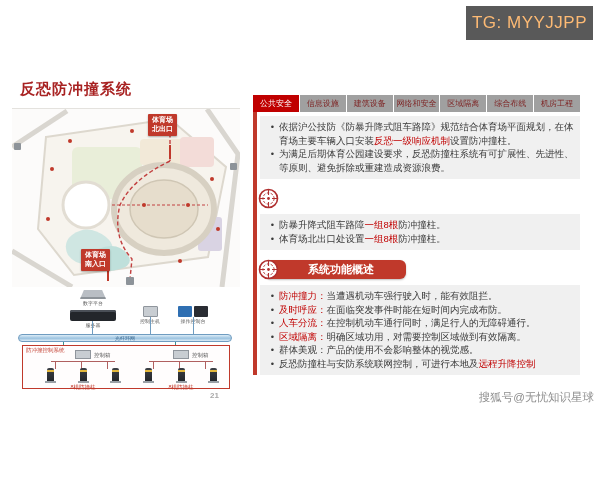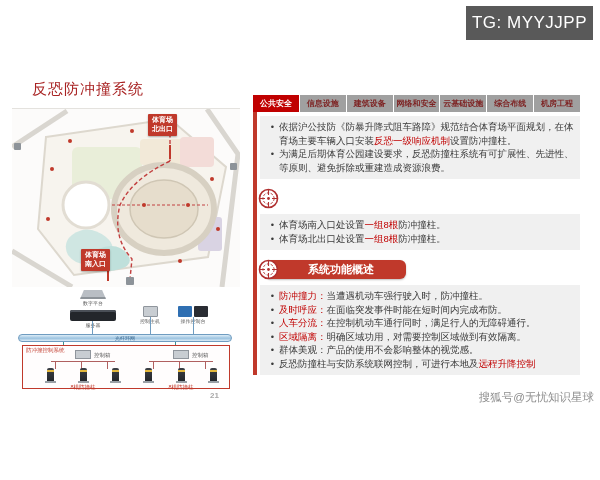--- a/index.html
+++ b/index.html
@@ -5,29 +5,29 @@
   :root{
     --accent:#c00000; --banner:#c0392b; --titlered:#a82222;
     --badge:#595959; --panel:#f0f0f0; --ink:#3a3a3a;
   }
   *{margin:0;padding:0;box-sizing:border-box;}
   body{font-family:"Liberation Sans","DejaVu Sans",sans-serif;background:#fff;}
   .stage{position:relative;width:600px;height:480px;background:#fff;overflow:hidden;}
 
   
   .tg-badge{position:absolute;left:466px;top:6px;width:127px;height:34px;background:var(--badge);
-    color:#ffffff;font-size:17px;display:flex;align-items:center;justify-content:center;letter-spacing:.5px;}
+    color:#fdba74;font-size:17px;display:flex;align-items:center;justify-content:center;letter-spacing:.5px;}
   .url-badge{position:absolute;left:5px;top:444px;width:194px;height:36px;background:var(--badge);
     color:#fff;font-size:16.5px;display:flex;align-items:center;padding-left:14px;}
   .sohu-mark{position:absolute;right:6px;top:390px;font-size:11.5px;font-weight:normal;color:#8d8d8d;
     text-shadow:1px 1px 0 #fff,-1px -1px 0 #fff,1px -1px 0 #fff,-1px 1px 0 #fff;}
   .page-num{position:absolute;left:210px;top:391px;font-size:8px;color:#a9a9a9;font-weight:bold;}
 
   
-  .slide-title{position:absolute;left:20px;top:80px;font-size:15px;font-weight:normal;color:var(--titlered);letter-spacing:1px;margin-left:12px;}
+  .slide-title{position:absolute;left:20px;top:80px;font-size:15px;font-weight:bold;color:var(--titlered);letter-spacing:1px;}
 
   
   .map-wrap{position:absolute;left:12px;top:108px;width:228px;height:178px;border-top:1px solid #e4e2de;}
   .map-wrap svg{display:block;}
   .map-label{position:absolute;background:var(--banner);color:#fff;font-size:7px;font-weight:bold;
     text-align:center;line-height:1.25;padding:2px 4px;border-radius:1px;box-shadow:0 1px 2px rgba(0,0,0,.3);}
   .map-label-north{left:136px;top:5px;}
   .map-label-south{left:69px;top:140px;}
 
   
@@ -55,21 +55,21 @@
   .bollard-row{display:flex;justify-content:space-between;padding:0 6px;margin-top:9px;position:relative;}
   .bollard{width:7px;height:13px;background:linear-gradient(#3c4046,#23262b);border-radius:2px 2px 0 0;position:relative;}
   .bollard:before{content:"";position:absolute;left:0;top:2px;width:100%;height:2px;background:#e2b73c;}
   .bollard:after{content:"";position:absolute;left:-2px;bottom:-2px;width:11px;height:2px;background:#9aa0a6;}
   .group-label{text-align:center;color:var(--banner);margin-top:3px;font-size:5.5px;}
   .hwire{position:absolute;left:10px;right:10px;top:11px;height:1px;background:#b06060;}
   .bwire{position:absolute;top:4px;width:1px;height:8px;background:#b06060;}
 
   
   .tab-bar{position:absolute;left:253px;top:95px;width:327px;height:17px;display:flex;}
-  .tab{flex:1;background:#a0a0a0;color:#7e2424;font-size:8px;font-weight:bold;display:flex;
+  .tab{flex:1;background:#a0a0a0;color:#7e2424;font-size:8px;font-weight:normal;display:flex;
     align-items:center;justify-content:center;border-right:1px solid #fff;white-space:nowrap;}
   .tab:last-child{border-right:none;}
   .tab.active{background:var(--accent);color:#fff;}
   .red-rule{position:absolute;left:253px;top:112px;width:4px;height:263px;background:var(--banner);}
   .sections{position:absolute;left:260px;top:116px;width:320px;}
   .sec-header{position:relative;height:20px;margin-bottom:6px;}
   .sec-banner{position:absolute;left:8px;top:1px;height:19px;min-width:138px;background:var(--banner);
     border-radius:2px 6px 6px 2px;color:#fff;font-size:11px;font-weight:bold;display:flex;
     align-items:center;justify-content:center;padding:0 18px 0 26px;box-shadow:0 1px 2px rgba(0,0,0,.25);}
   .sec-icon{position:absolute;left:-2px;top:0px;width:21px;height:21px;z-index:2;}
@@ -208,21 +208,21 @@
         </div>
     </div>
   </div>
   <div class="page-num">21</div>
 
   <div class="tab-bar" id="tab-bar">
       <div class="tab active">公共安全</div>
       <div class="tab">信息设施</div>
       <div class="tab">建筑设备</div>
       <div class="tab">网络和安全</div>
-      <div class="tab">云基础设施</div>
+      <div class="tab">区域隔离</div>
       <div class="tab">综合布线</div>
       <div class="tab">机房工程</div>
     </div>
   <div class="red-rule"></div>
   <div class="sections" id="content-sections">
       <div class="section">
         <div class="sec-panel">
           <div class="bullet">
             <span class="mark">•</span>
             <span class="txt"><span>依据沪公技防《防暴升降式阻车路障》规范结合体育场平面规划，在体育场主要车辆入口安装</span><span class="seg-red">反恐一级响应机制</span><span>设置防冲撞柱。</span></span>
@@ -238,21 +238,21 @@
           <span class="sec-icon"><svg width="21" height="21" viewBox="0 0 21 21">
               <circle cx="10.5" cy="10.5" r="9" fill="#fff" stroke="#b03030" stroke-width="1.6"></circle>
               <circle cx="10.5" cy="10.5" r="5.6" fill="none" stroke="#b03030" stroke-width="1" stroke-dasharray="2.4,1.6"></circle>
               <path d="M10.5,1.5 V7 M10.5,14 V19.5 M1.5,10.5 H7 M14,10.5 H19.5" stroke="#b03030" stroke-width="1.1"></path>
               <circle cx="10.5" cy="10.5" r="1.4" fill="#b03030"></circle>
             </svg></span>
         </div>
         <div class="sec-panel">
           <div class="bullet">
             <span class="mark">•</span>
-            <span class="txt"><span>体育场南入口处设置</span><span class="seg-red">一组8根</span><span>防冲撞柱。</span></span>
+            <span class="txt"><span>防暴升降式阻车路障</span><span class="seg-red">一组8根</span><span>防冲撞柱。</span></span>
           </div>
           <div class="bullet">
             <span class="mark">•</span>
             <span class="txt"><span>体育场北出口处设置</span><span class="seg-red">一组8根</span><span>防冲撞柱。</span></span>
           </div>
         </div>
       </div>
       <div class="section">
         <div class="sec-header">
           <span class="sec-icon"><svg width="21" height="21" viewBox="0 0 21 21">
@@ -261,21 +261,21 @@
               <path d="M10.5,1.5 V7 M10.5,14 V19.5 M1.5,10.5 H7 M14,10.5 H19.5" stroke="#b03030" stroke-width="1.1"></path>
               <circle cx="10.5" cy="10.5" r="1.4" fill="#b03030"></circle>
             </svg></span>
           <div class="sec-banner">
             <span>系统功能概述</span>
           </div>
         </div>
         <div class="sec-panel">
           <div class="bullet">
             <span class="mark">•</span>
-            <span class="txt"><span class="seg-red">防冲撞力：</span><span>当遭遇机动车强行驶入时，防冲撞柱。</span></span>
+            <span class="txt"><span class="seg-red">防冲撞力：</span><span>当遭遇机动车强行驶入时，能有效阻拦。</span></span>
           </div>
           <div class="bullet">
             <span class="mark">•</span>
             <span class="txt"><span class="seg-red">及时呼应：</span><span>在面临突发事件时能在短时间内完成布防。</span></span>
           </div>
           <div class="bullet">
             <span class="mark">•</span>
             <span class="txt"><span class="seg-red">人车分流：</span><span>在控制机动车通行同时，满足行人的无障碍通行。</span></span>
           </div>
           <div class="bullet">

